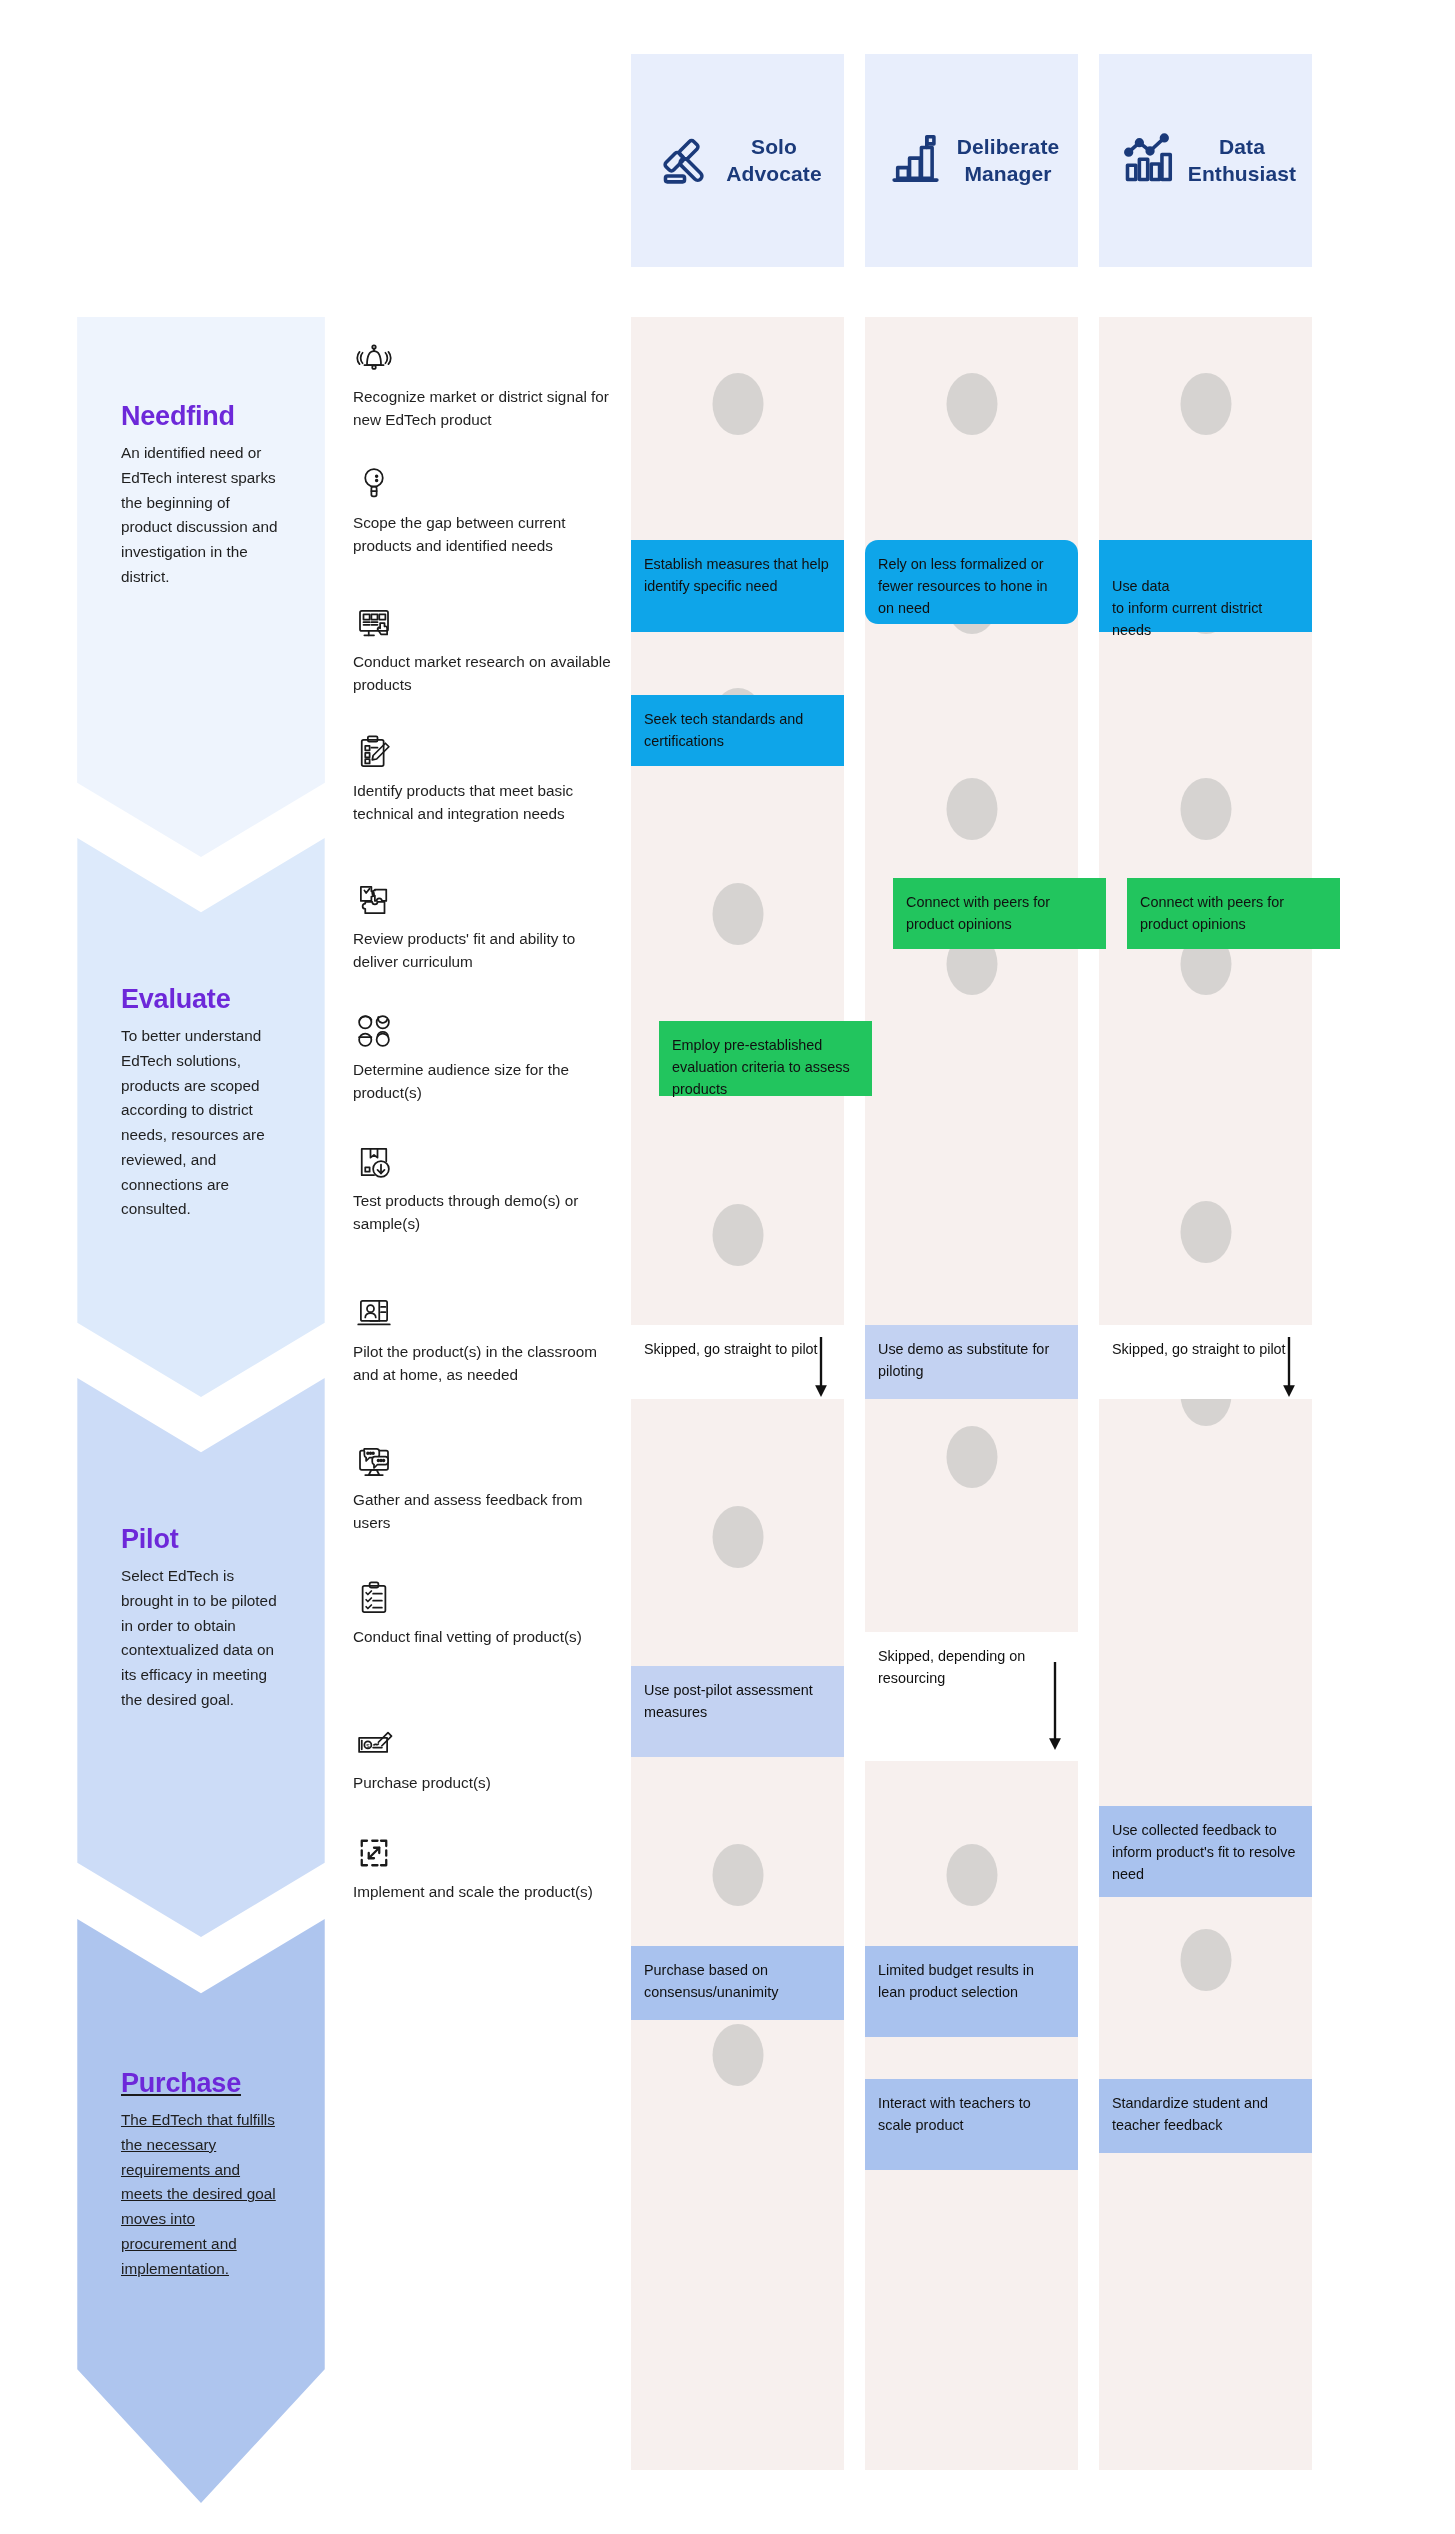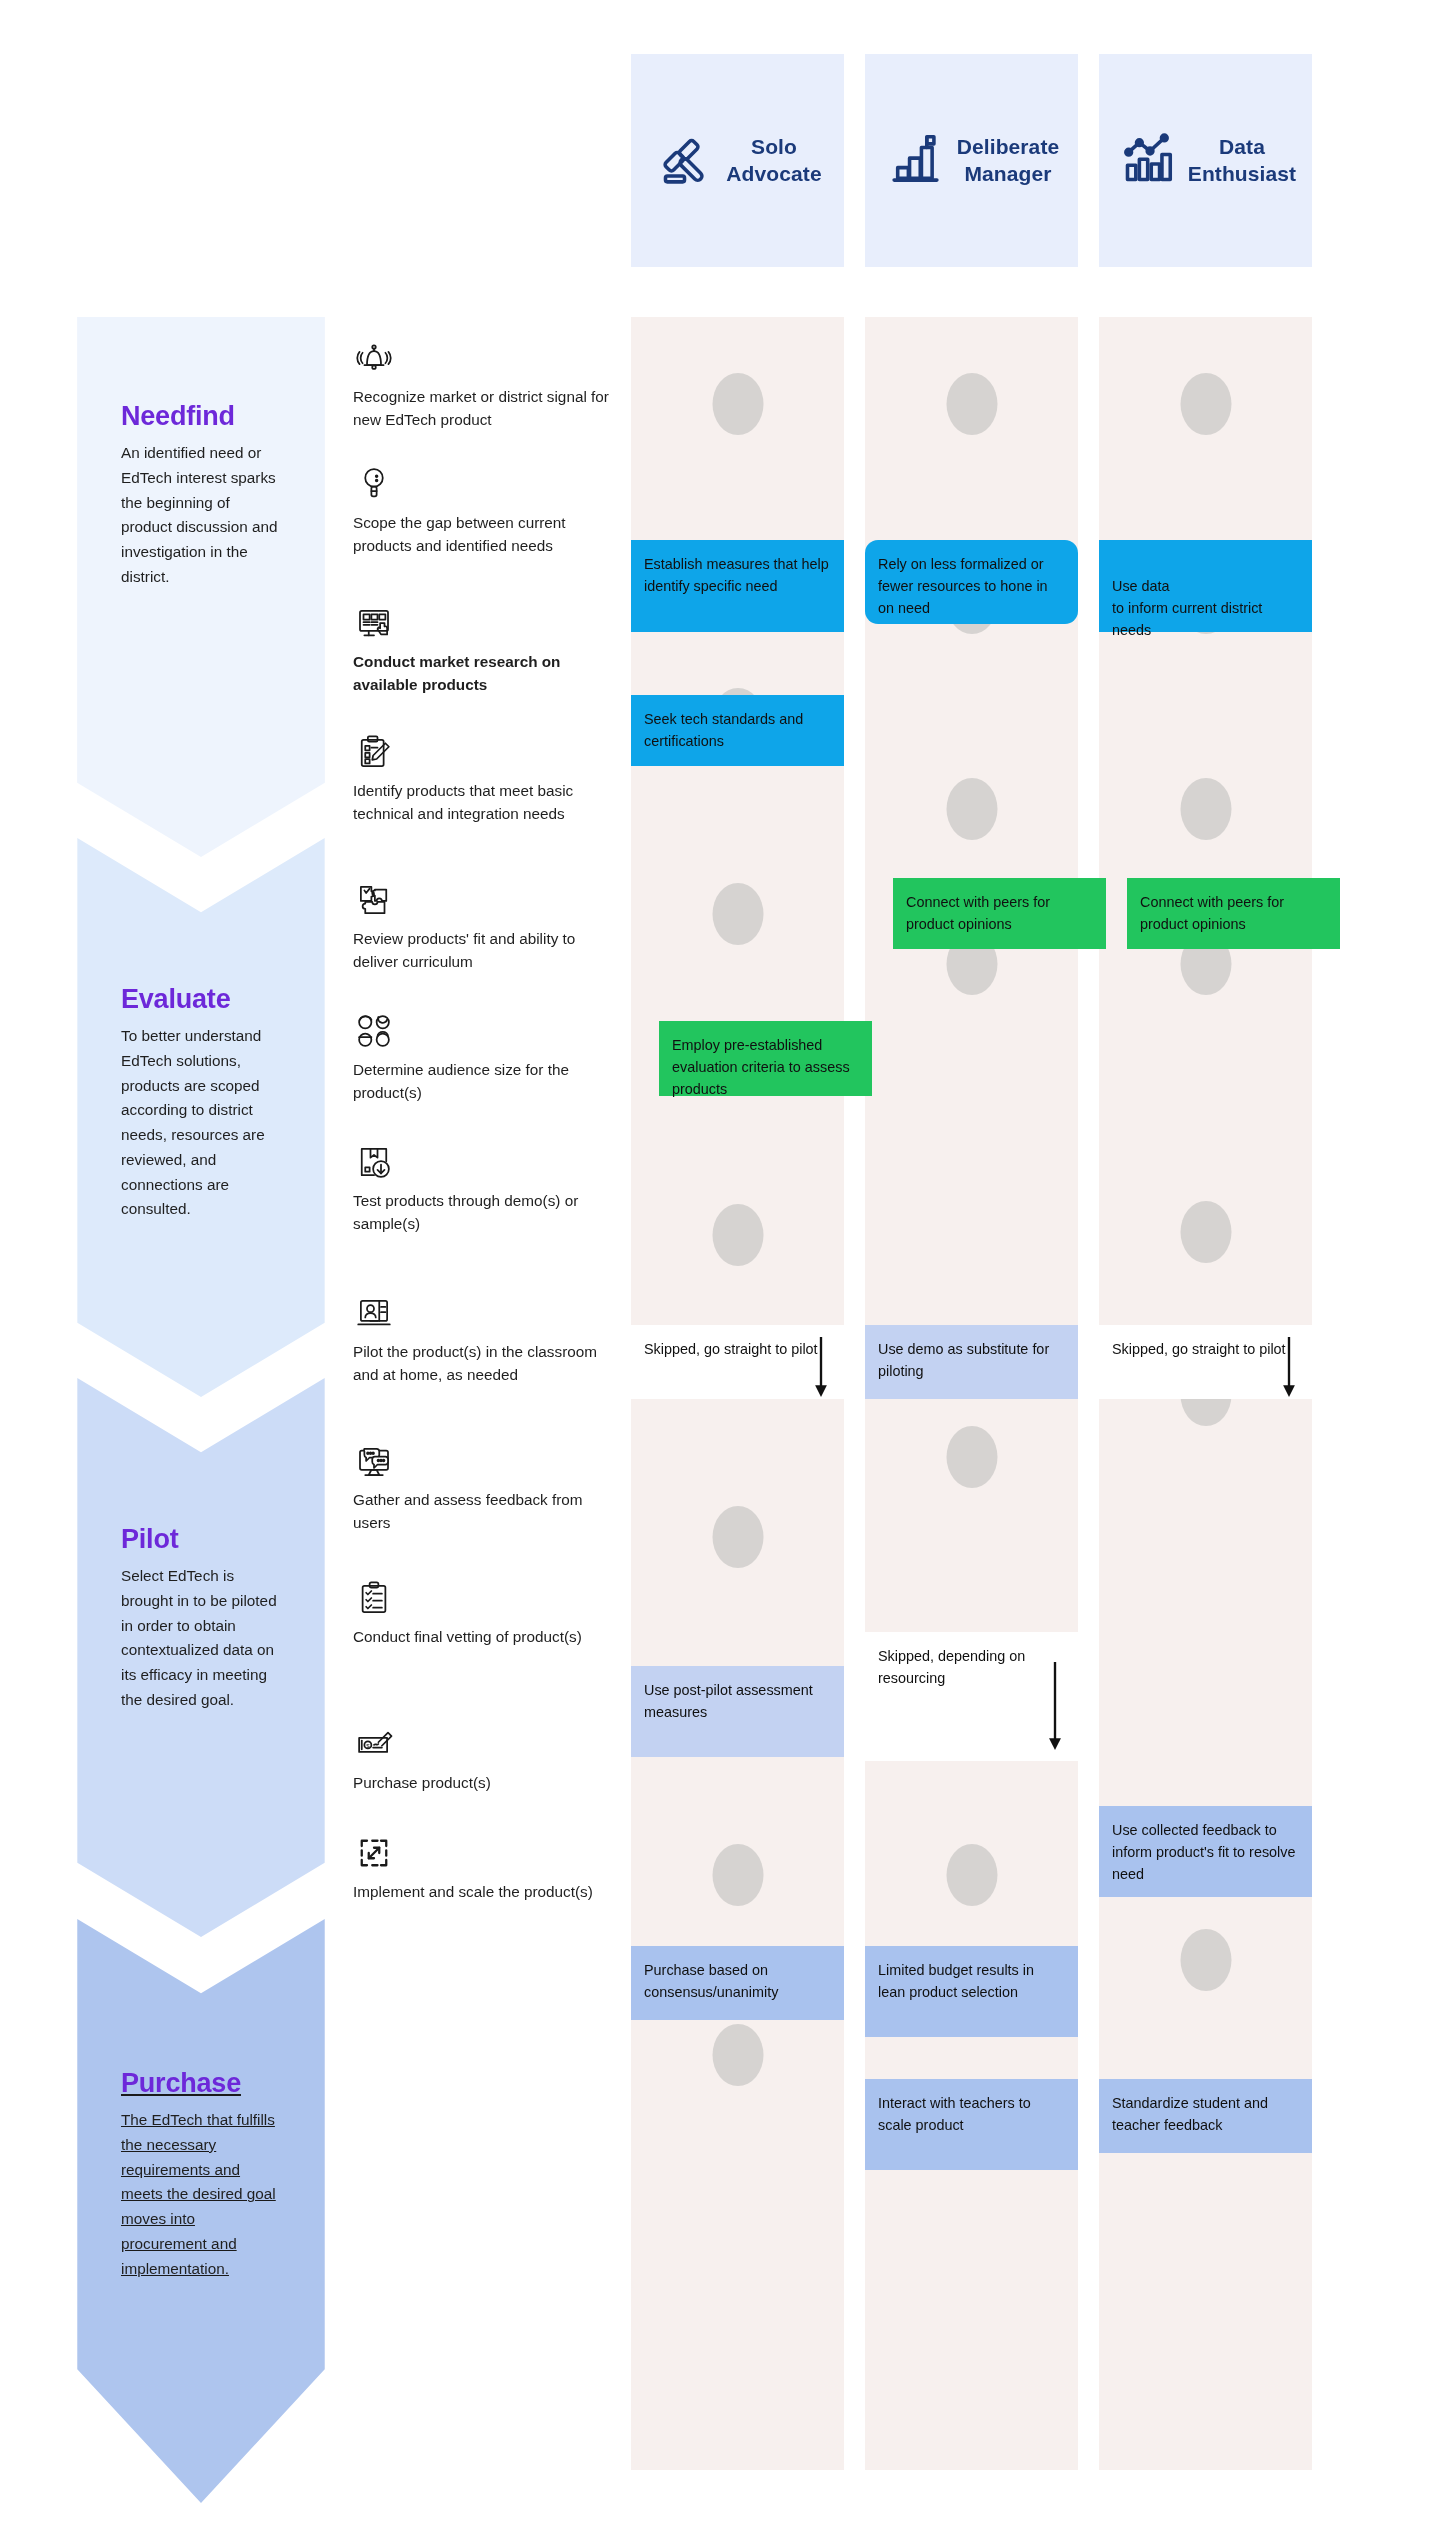--- a/index.html
+++ b/index.html
@@ -189,21 +189,21 @@
     <svg class="step-icon" width="42" height="42" viewBox="0 0 48 48" fill="none" stroke="#1a1a1a" stroke-width="2" stroke-linecap="round" stroke-linejoin="round">
       <circle cx="24" cy="17" r="10"></circle>
       <rect x="21" y="27" width="6" height="11" rx="2"></rect>
       <line x1="21" y1="32" x2="27" y2="32"></line>
       <circle cx="27" cy="15" r="1" fill="#1a1a1a"></circle>
       <circle cx="27" cy="20" r="1" fill="#1a1a1a"></circle>
     </svg>
     <div class="step-label">Scope the gap between current products and identified needs</div>
   </div>
 
-  <div class="step" style="top:602px;font-weight:bold;">
+  <div class="step" style="top:602px;">
     <svg class="step-icon" width="42" height="42" viewBox="0 0 48 48" fill="none" stroke="#1a1a1a" stroke-width="2" stroke-linecap="round" stroke-linejoin="round">
       <rect x="8" y="10" width="32" height="23" rx="2"></rect>
       <rect x="12" y="14" width="7" height="6"></rect>
       <rect x="21" y="14" width="7" height="6"></rect>
       <rect x="30" y="14" width="7" height="6"></rect>
       <line x1="12" y1="23" x2="19" y2="23"></line>
         <line x1="12" y1="26" x2="19" y2="26"></line>
       <line x1="21" y1="23" x2="28" y2="23"></line>
         <line x1="21" y1="26" x2="28" y2="26"></line>
       <path d="M31 24 v6 l-2-1 -1 2 4 6 h7 v-7 c0-2-2-3-3-2 v-4 z"></path>

